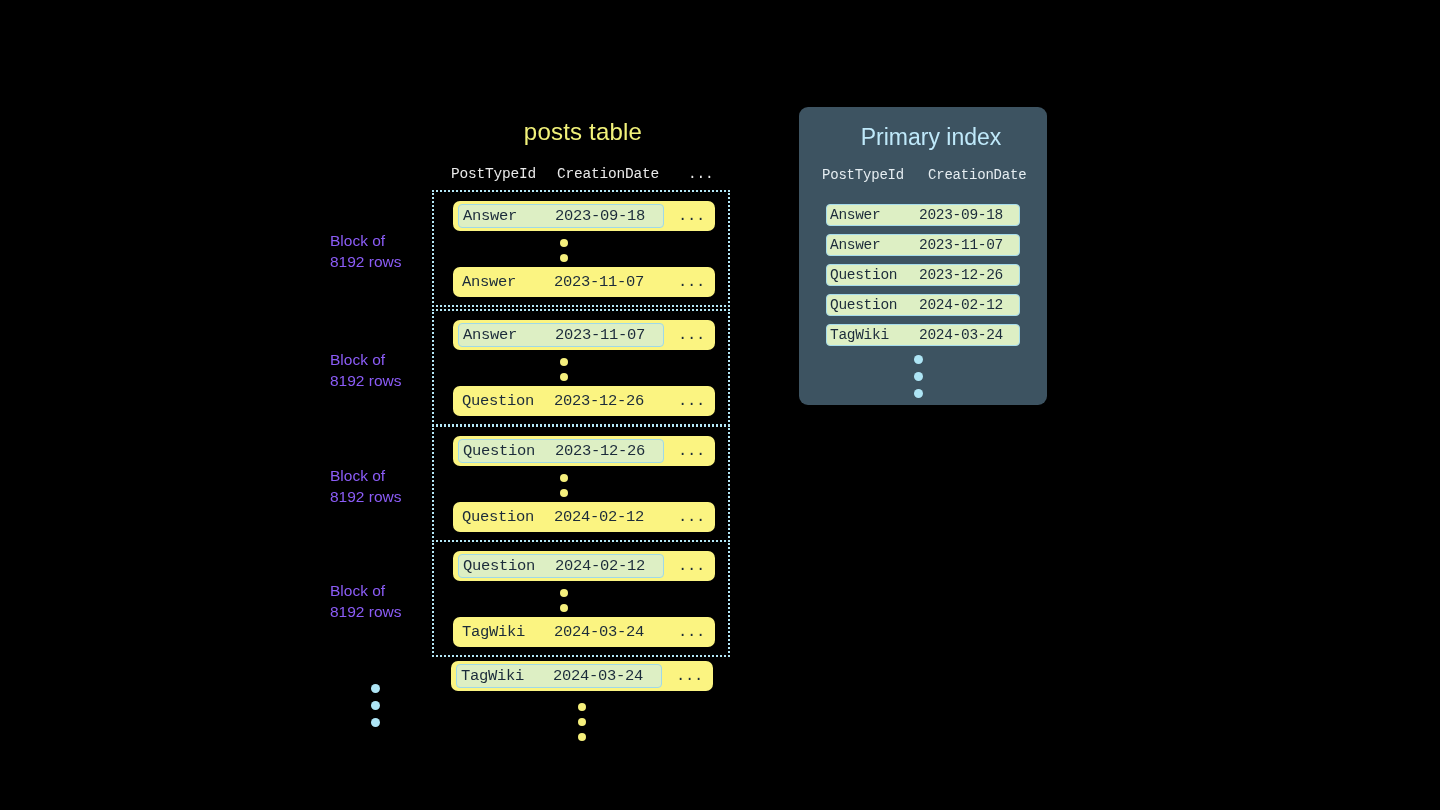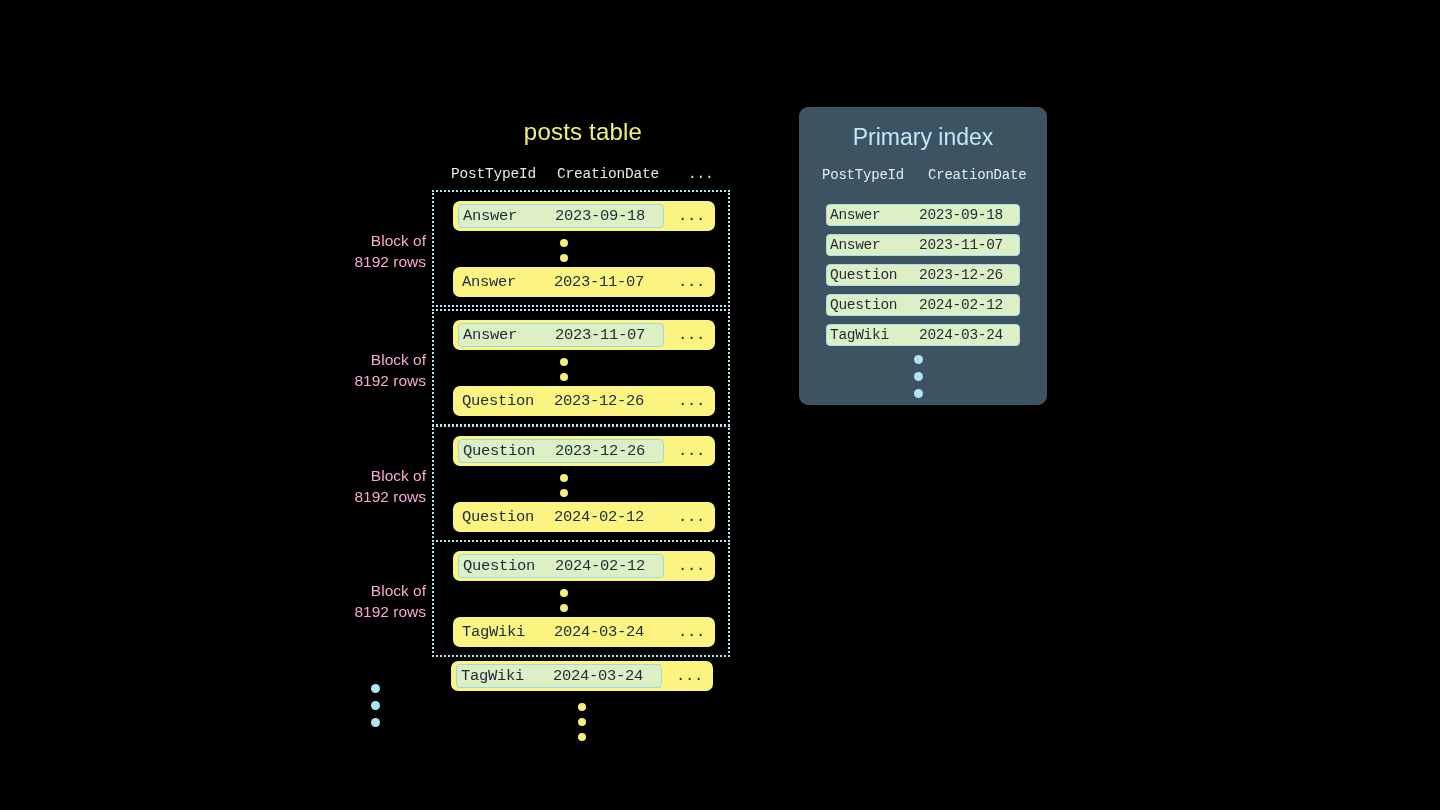--- a/index.html
+++ b/index.html
@@ -61,22 +61,22 @@
     left: 99px;
     width: 298px;
     border: 2px dotted #b3e6f5;
     box-sizing: border-box;
   }
 
   .block-label {
     position: absolute;
     left: -104px;
     width: 96px;
-    text-align: right;
-    color: #f9a8d4;
+    text-align: left;
+    color: #8b5cf6;
     font-size: 15.5px;
     line-height: 21px;
   }
 
   
   .row {
     position: absolute;
     left: 19px;
     width: 262px;
     height: 30px;
@@ -152,21 +152,21 @@
     left: 799px;
     top: 107px;
     width: 248px;
     height: 298px;
     background: #3d5361;
     border-radius: 9px;
   }
 
   #primary-index-title {
     position: absolute;
-    left: 0;
+    left: 8px;
     top: 17px;
     width: 248px;
     text-align: center;
     color: #bfe9fa;
     font-size: 23px;
   }
 
   #primary-index-header {
     position: absolute;
     left: 23px;

